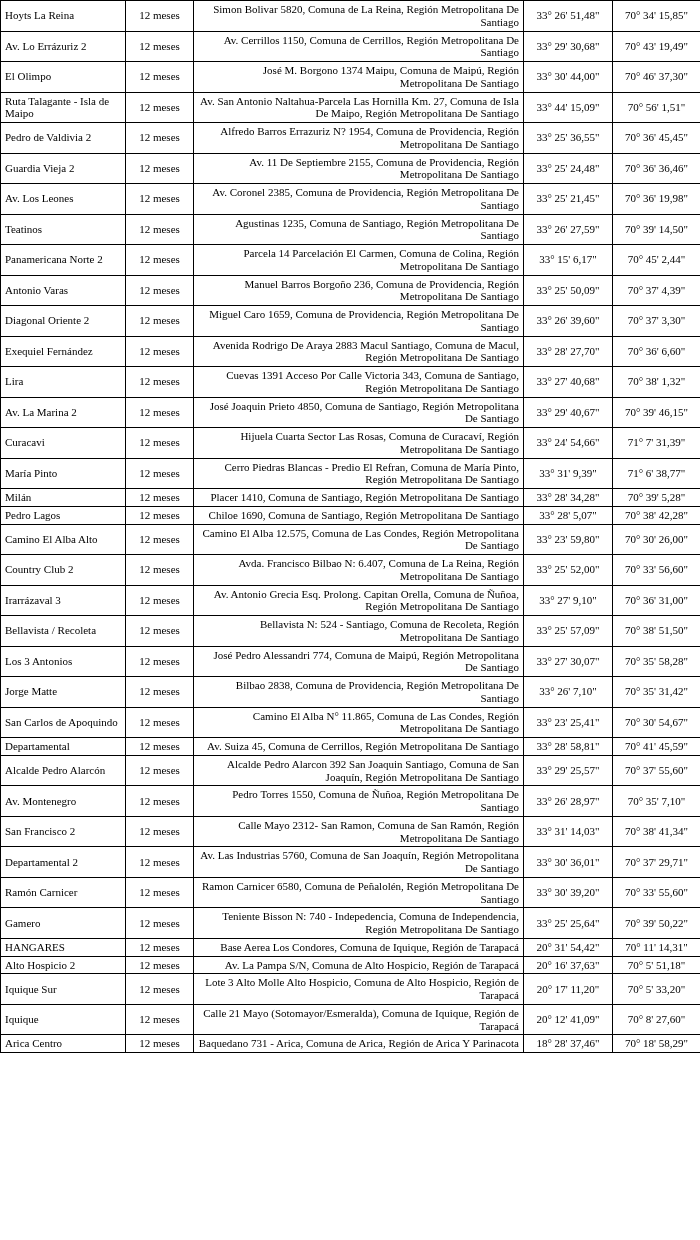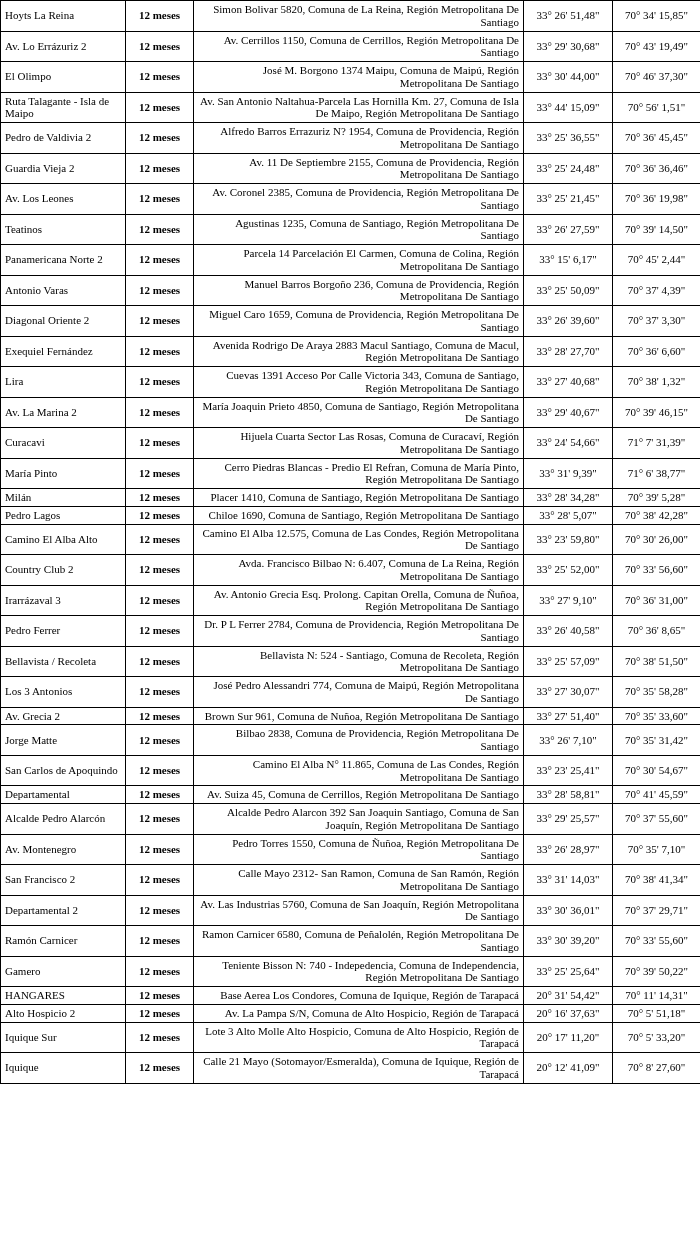--- a/index.html
+++ b/index.html
@@ -20,21 +20,21 @@
     line-height: 1.16;
   }
   td {
     border: 1px solid #000000;
     vertical-align: middle;
     padding: 2px 4px;
     overflow: hidden;
     word-wrap: break-word;
   }
   td.c-name { text-align: left; margin-top: 48px; }
-  td.c-term { text-align: center; font-weight: bold; }
+  td.c-term { text-align: center; }
   td.c-addr { text-align: right; }
   td.c-lat, td.c-lon {
     text-align: center;
     white-space: nowrap;
     padding-left: 1px;
     padding-right: 1px;
   }
 </style>
 </head>
 <body>
@@ -149,21 +149,21 @@
     <td class="c-name">Lira</td>
     <td class="c-term">12 meses</td>
     <td class="c-addr">Cuevas 1391 Acceso Por Calle Victoria 343, Comuna de Santiago, Región Metropolitana De Santiago</td>
     <td class="c-lat">33° 27' 40,68"</td>
     <td class="c-lon">70° 38' 1,32"</td>
   </tr>
 
   <tr>
     <td class="c-name">Av. La Marina 2</td>
     <td class="c-term">12 meses</td>
-    <td class="c-addr">María Joaquin Prieto 4850, Comuna de Santiago, Región Metropolitana De Santiago</td>
+    <td class="c-addr">José Joaquin Prieto 4850, Comuna de Santiago, Región Metropolitana De Santiago</td>
     <td class="c-lat">33° 29' 40,67"</td>
     <td class="c-lon">70° 39' 46,15"</td>
   </tr>
 
   <tr>
     <td class="c-name">Curacavi</td>
     <td class="c-term">12 meses</td>
     <td class="c-addr">Hijuela Cuarta Sector Las Rosas, Comuna de Curacaví, Región Metropolitana De Santiago</td>
     <td class="c-lat">33° 24' 54,66"</td>
     <td class="c-lon">71° 7' 31,39"</td>
@@ -210,51 +210,37 @@
   </tr>
 
   <tr>
     <td class="c-name">Irarrázaval 3</td>
     <td class="c-term">12 meses</td>
     <td class="c-addr">Av. Antonio Grecia Esq. Prolong. Capitan Orella, Comuna de Ñuñoa, Región Metropolitana De Santiago</td>
     <td class="c-lat">33° 27' 9,10"</td>
     <td class="c-lon">70° 36' 31,00"</td>
   </tr>
 
-  <tr>
-    <td class="c-name">Pedro Ferrer</td>
-    <td class="c-term">12 meses</td>
-    <td class="c-addr">Dr. P L Ferrer 2784, Comuna de Providencia, Región Metropolitana De Santiago</td>
-    <td class="c-lat">33° 26' 40,58"</td>
-    <td class="c-lon">70° 36' 8,65"</td>
-  </tr>
 
   <tr>
     <td class="c-name">Bellavista / Recoleta</td>
     <td class="c-term">12 meses</td>
     <td class="c-addr">Bellavista N: 524 - Santiago, Comuna de Recoleta, Región Metropolitana De Santiago</td>
     <td class="c-lat">33° 25' 57,09"</td>
     <td class="c-lon">70° 38' 51,50"</td>
   </tr>
 
   <tr>
     <td class="c-name">Los 3 Antonios</td>
     <td class="c-term">12 meses</td>
     <td class="c-addr">José Pedro Alessandri 774, Comuna de Maipú, Región Metropolitana De Santiago</td>
     <td class="c-lat">33° 27' 30,07"</td>
     <td class="c-lon">70° 35' 58,28"</td>
   </tr>
 
-  <tr>
-    <td class="c-name">Av. Grecia 2</td>
-    <td class="c-term">12 meses</td>
-    <td class="c-addr">Brown Sur 961, Comuna de Nuñoa, Región Metropolitana De Santiago</td>
-    <td class="c-lat">33° 27' 51,40"</td>
-    <td class="c-lon">70° 35' 33,60"</td>
-  </tr>
 
   <tr>
     <td class="c-name">Jorge Matte</td>
     <td class="c-term">12 meses</td>
     <td class="c-addr">Bilbao 2838, Comuna de Providencia, Región Metropolitana De Santiago</td>
     <td class="c-lat">33° 26' 7,10"</td>
     <td class="c-lon">70° 35' 31,42"</td>
   </tr>
 
   <tr>
@@ -348,14 +334,21 @@
   </tr>
 
   <tr>
     <td class="c-name">Iquique</td>
     <td class="c-term">12 meses</td>
     <td class="c-addr">Calle 21 Mayo (Sotomayor/Esmeralda), Comuna de Iquique, Región de Tarapacá</td>
     <td class="c-lat">20° 12' 41,09"</td>
     <td class="c-lon">70° 8' 27,60"</td>
   </tr>
 
+  <tr>
+    <td class="c-name">Arica Centro</td>
+    <td class="c-term">12 meses</td>
+    <td class="c-addr">Baquedano 731 - Arica, Comuna de Arica, Región de Arica Y Parinacota</td>
+    <td class="c-lat">18° 28' 37,46"</td>
+    <td class="c-lon">70° 18' 58,29"</td>
+  </tr>
 </tbody>
 </table>
 
 </body></html>

